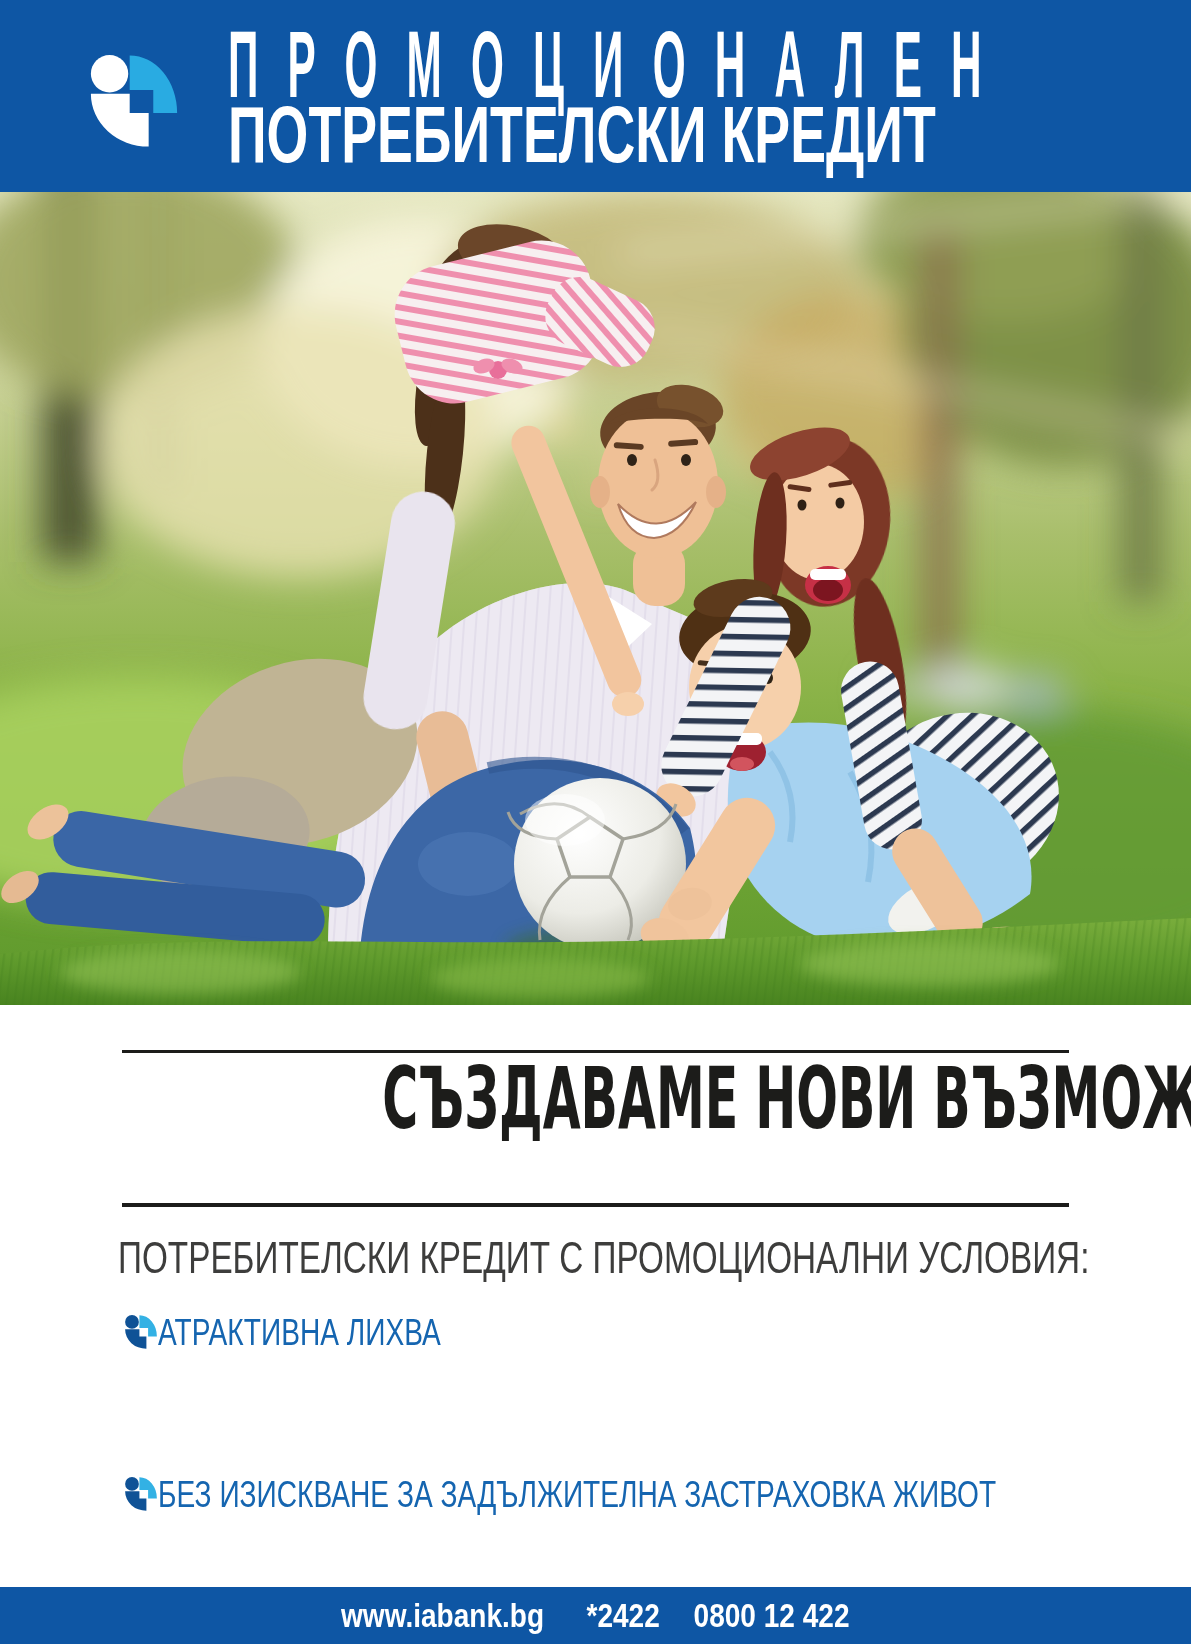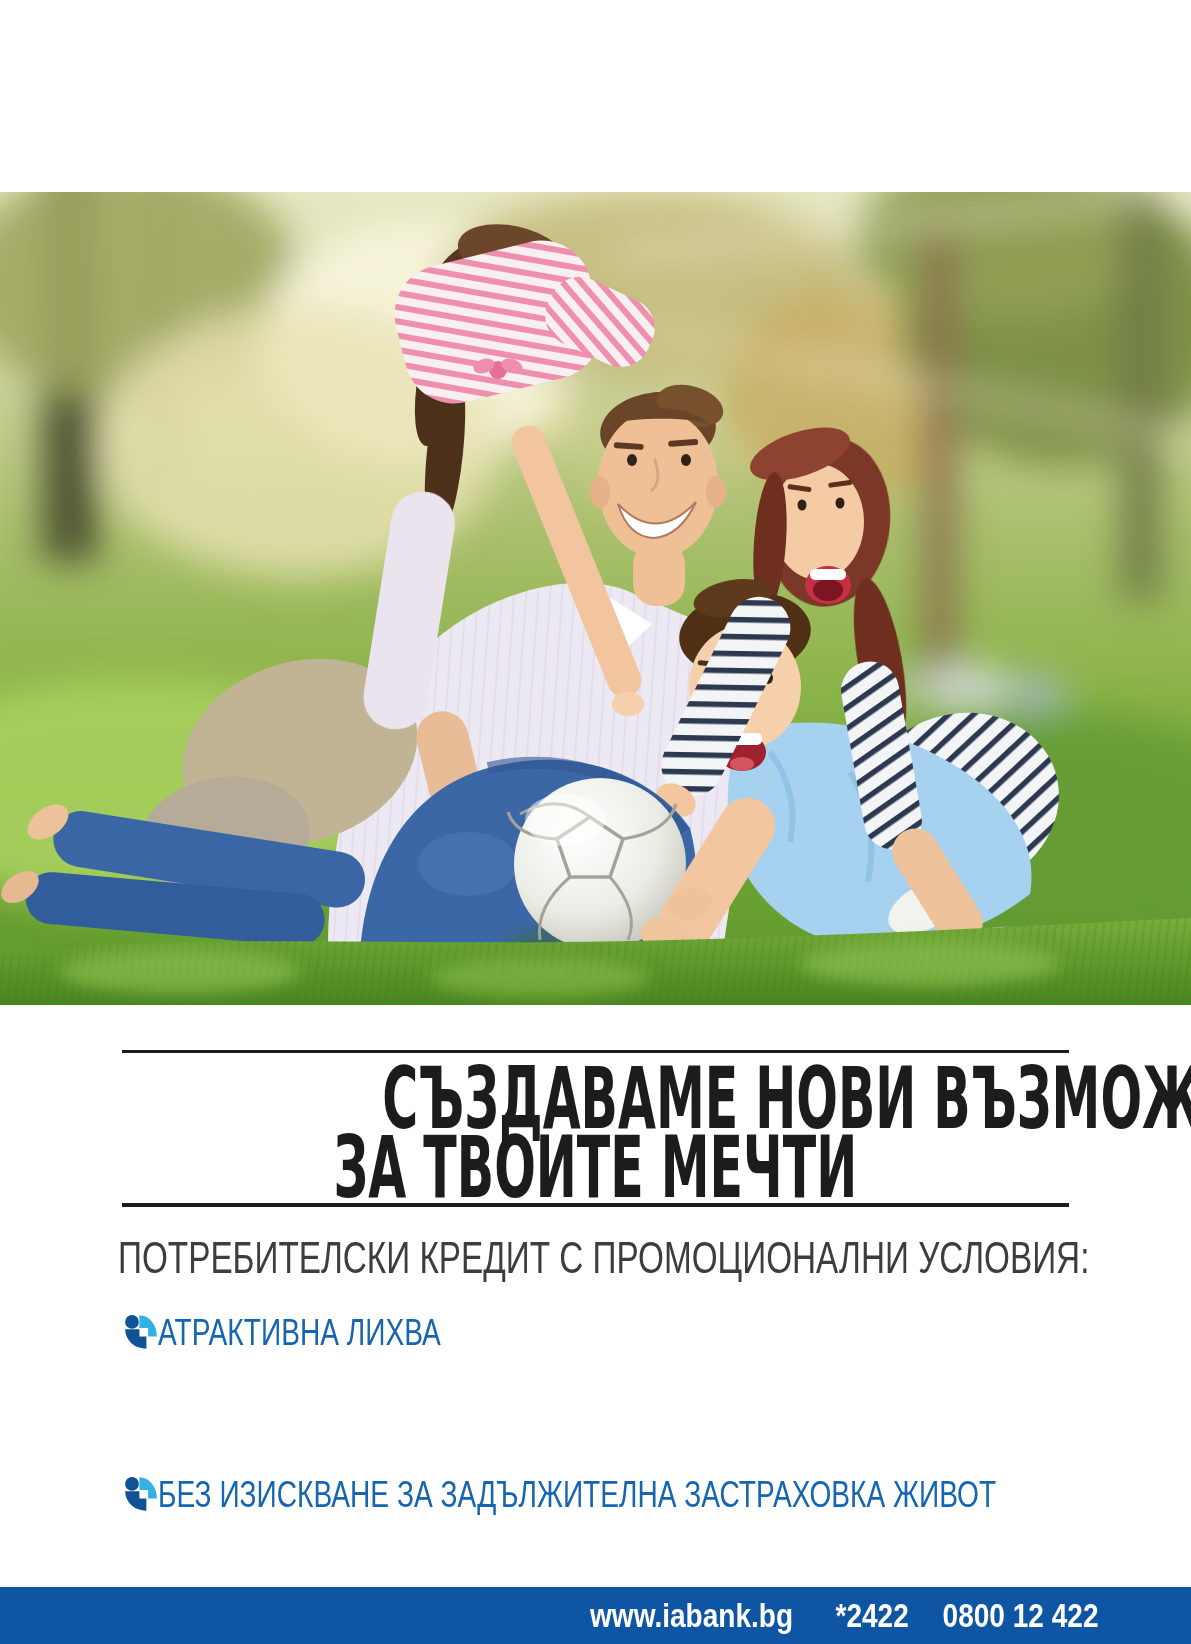--- a/index.html
+++ b/index.html
@@ -44,41 +44,48 @@
 
   .bullet-row{position:absolute;left:124px;height:36px;display:flex;align-items:center;}
   .bullet-1{top:1314px;}
   .bullet-2{top:1395px;}
   .bullet-3{top:1476px;}
   .bullet-label{
     color:#1565b0;font-size:37px;line-height:37px;font-weight:400;white-space:nowrap;
     transform:scaleX(.76);transform-origin:left center;
   }
 
-  .footer-band{display:flex;align-items:center;justify-content:flex-end;padding:6px 92px;box-sizing:border-box;}
+  .footer-band{display:flex;align-items:center;justify-content:center;padding:6px 92px;box-sizing:border-box;}
   .footer-text{color:#ffffff;font-weight:bold;font-size:33px;line-height:57px;white-space:nowrap;}
   .footer-left{transform:scaleX(.85);transform-origin:left center;}
   .footer-center{transform:scaleX(.85);transform-origin:center;}
   .footer-right{transform:scaleX(.85);transform-origin:right center;}
 
   .defs-holder{position:absolute;width:0;height:0;overflow:hidden;}
 </style>
 </head>
 <body>
 
 <svg class="defs-holder" aria-hidden="true">
   <g id="ia-logo-shapes">
     <circle cx="33" cy="36" r="13" fill="var(--main)"></circle>
     <path d="M47,23.3 A33,40 0 0 1 80,63.3 L63.4,63.3 L63.4,47.3 L47,47.3 Z" fill="var(--accent)"></path>
     <path d="M20,50 L47,50 L47,63.3 L60.2,63.3 L60.2,86.7 A40,36.7 0 0 1 20,50 Z" fill="var(--main)"></path>
   </g>
 </svg>
 
 <div class="poster">
 
+  <header class="band header-band">
+    <svg class="logo-svg logo-header" viewBox="18 21 64 68">
+      <use href="#ia-logo-shapes"></use>
+    </svg>
+    <div class="h-line h-line1">ПРОМОЦИОНАЛЕН</div>
+    <div class="h-line h-line2">ПОТРЕБИТЕЛСКИ КРЕДИТ</div>
+  </header>
 
   <div class="photo" aria-label="Family of four — father, mother, daughter and son — lying stacked on green grass in a sunny park, laughing, with a white soccer ball">
     <svg viewBox="0 0 1191 813" width="1191" height="813">
       <defs>
         <linearGradient id="gBg" x1="0" y1="0" x2="0" y2="1">
           <stop offset="0" stop-color="#e6e8c2"></stop>
             <stop offset=".22" stop-color="#cdd49c"></stop>
           <stop offset=".42" stop-color="#a9bf6c"></stop>
             <stop offset=".6" stop-color="#8db44a"></stop>
           <stop offset=".78" stop-color="#72a636"></stop>
@@ -257,23 +264,20 @@
           <ellipse cx="930" cy="772" rx="130" ry="22" fill="#9ac85a"></ellipse>
         </g>
       </g>
     </svg>
   </div>
 
   <div class="rule rule-top"></div>
   <div class="headline-line headline-1">
     <span class="cond">СЪЗДАВАМЕ НОВИ ВЪЗМОЖНОСТИ</span>
   </div>
-  <div class="headline-line headline-2">
-    <span class="cond">ЗА ТВОИТЕ МЕЧТИ</span>
-  </div>
   <div class="rule rule-bottom"></div>
 
   <div class="subheading">ПОТРЕБИТЕЛСКИ КРЕДИТ С ПРОМОЦИОНАЛНИ УСЛОВИЯ:</div>
 
   <div class="bullet-row bullet-1">
     <svg class="logo-svg bullet-icon" viewBox="18 21 64 68">
         <use href="#ia-logo-shapes"></use>
       </svg>
     <span class="bullet-label">АТРАКТИВНА ЛИХВА</span>
   </div>

